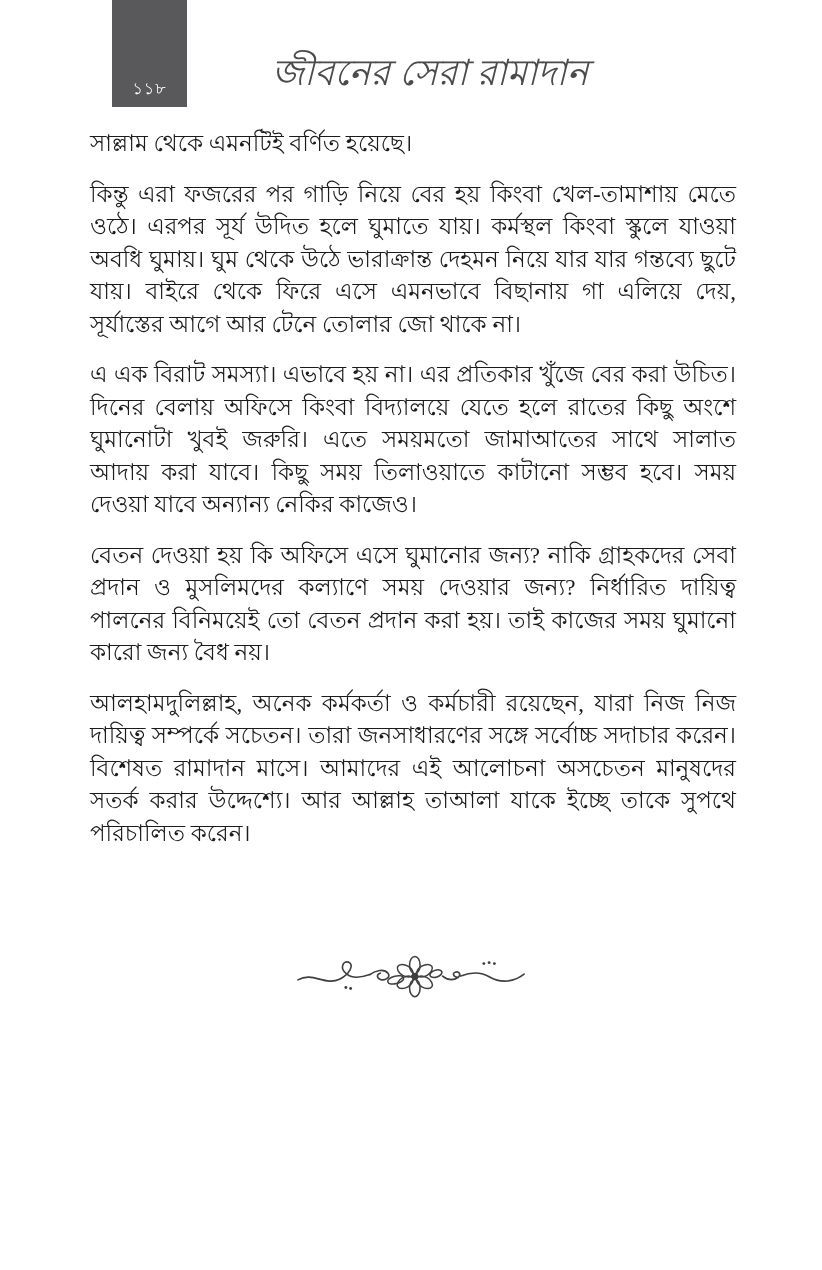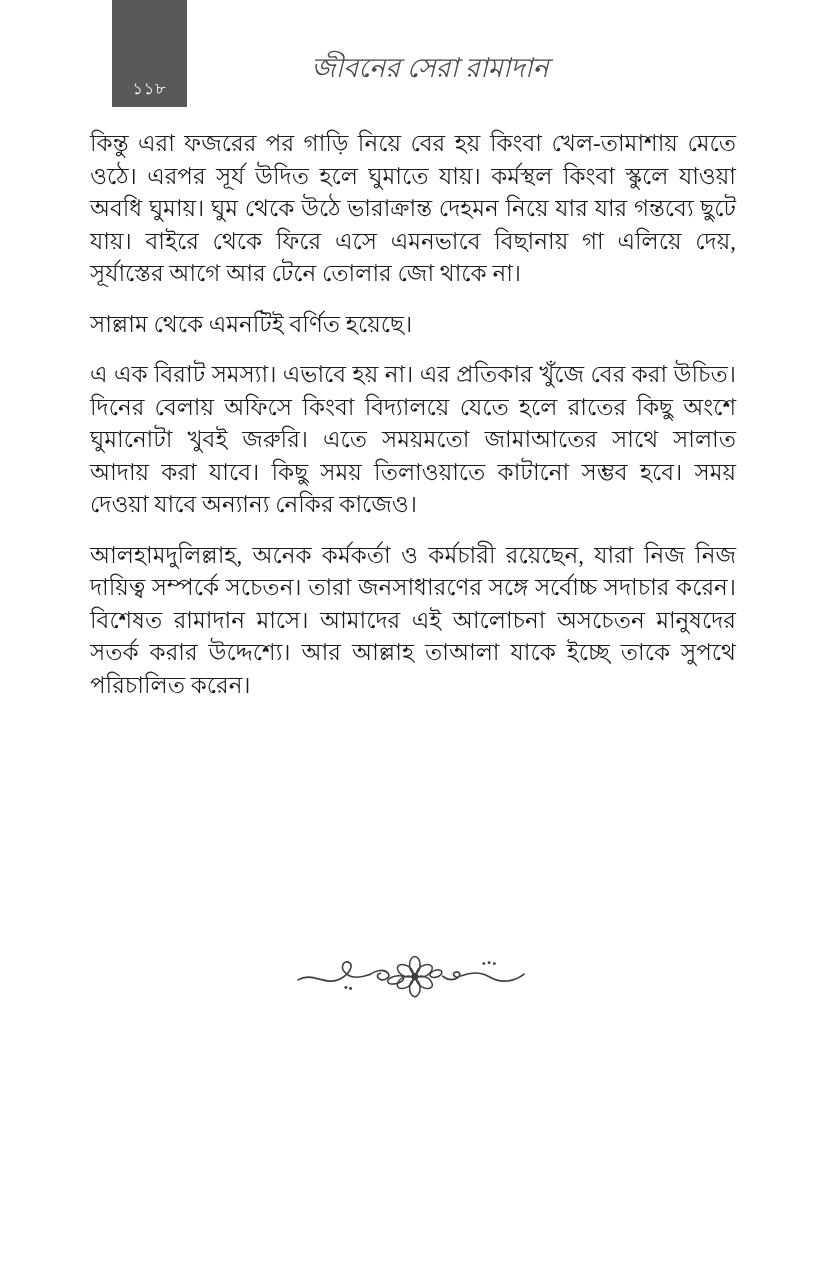--- a/index.html
+++ b/index.html
@@ -33,21 +33,21 @@
     font-size: 16px;
     letter-spacing: 1px;
     line-height: 1;
   }
   .header-title {
     position: absolute;
     top: 52px;
     left: 200px;
     width: 460px;
     text-align: center;
-    font-size: 27px;
+    font-size: 36px;
     font-style: italic;
     color: #4b4b4b;
     line-height: 1.2;
   }
   .body-text {
     position: absolute;
     top: 128px;
     left: 90px;
     width: 646px;
     font-size: 23px;
@@ -74,23 +74,24 @@
 </head>
 <body>
 
 <div class="page-number-box">
   <span class="page-number">১১৮</span>
 </div>
 
 <div class="header-title">জীবনের সেরা রামাদান</div>
 
 <div class="body-text">
+  <p>সাল্লাম থেকে এমনটিই বর্ণিত হয়েছে।</p>
   <p>কিন্তু এরা ফজরের পর গাড়ি নিয়ে বের হয় কিংবা খেল-তামাশায় মেতে ওঠে। এরপর সূর্য উদিত হলে ঘুমাতে যায়। কর্মস্থল কিংবা স্কুলে যাওয়া অবধি ঘুমায়। ঘুম থেকে উঠে ভারাক্রান্ত দেহমন নিয়ে যার যার গন্তব্যে ছুটে যায়। বাইরে থেকে ফিরে এসে এমনভাবে বিছানায় গা এলিয়ে দেয়, সূর্যাস্তের আগে আর টেনে তোলার জো থাকে না।</p>
-  <p>সাল্লাম থেকে এমনটিই বর্ণিত হয়েছে।</p>
   <p>এ এক বিরাট সমস্যা। এভাবে হয় না। এর প্রতিকার খুঁজে বের করা উচিত। দিনের বেলায় অফিসে কিংবা বিদ্যালয়ে যেতে হলে রাতের কিছু অংশে ঘুমানোটা খুবই জরুরি। এতে সময়মতো জামাআতের সাথে সালাত আদায় করা যাবে। কিছু সময় তিলাওয়াতে কাটানো সম্ভব হবে। সময় দেওয়া যাবে অন্যান্য নেকির কাজেও।</p>
+  <p>বেতন দেওয়া হয় কি অফিসে এসে ঘুমানোর জন্য? নাকি গ্রাহকদের সেবা প্রদান ও মুসলিমদের কল্যাণে সময় দেওয়ার জন্য? নির্ধারিত দায়িত্ব পালনের বিনিময়েই তো বেতন প্রদান করা হয়। তাই কাজের সময় ঘুমানো কারো জন্য বৈধ নয়।</p>
   <p>আলহামদুলিল্লাহ, অনেক কর্মকর্তা ও কর্মচারী রয়েছেন, যারা নিজ নিজ দায়িত্ব সম্পর্কে সচেতন। তারা জনসাধারণের সঙ্গে সর্বোচ্চ সদাচার করেন। বিশেষত রামাদান মাসে। আমাদের এই আলোচনা অসচেতন মানুষদের সতর্ক করার উদ্দেশ্যে। আর আল্লাহ তাআলা যাকে ইচ্ছে তাকে সুপথে পরিচালিত করেন।</p>
 </div>
 
 <div class="flourish-wrap">
   <svg width="230" height="58" viewBox="0 0 240 60" fill="none" xmlns="http://www.w3.org/2000/svg">
 
     <path d="M2,33 C18,24 30,40 46,32 C56,27 61,17 55,14.5 C49,12.5 45,21 53,27 C60,32.5 70,30 77,27.5" stroke="#3f3f3f" stroke-width="1.7" stroke-linecap="round"></path>
 
     <circle cx="52" cy="41" r="1.5" fill="#3f3f3f"></circle>
     <circle cx="57" cy="42" r="1.5" fill="#3f3f3f"></circle>

